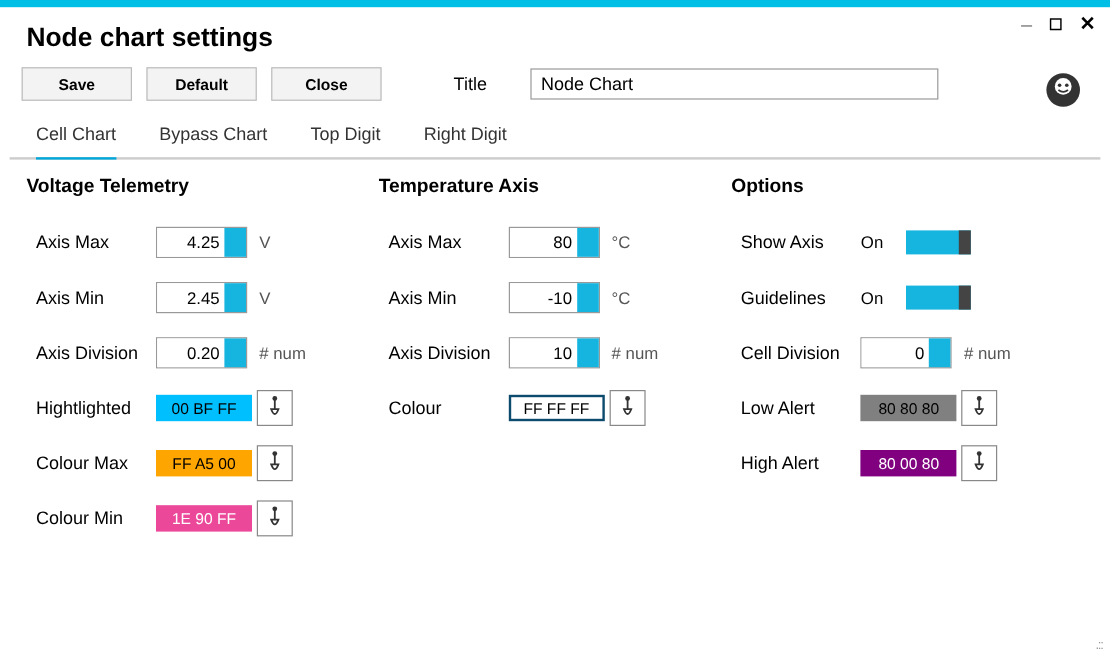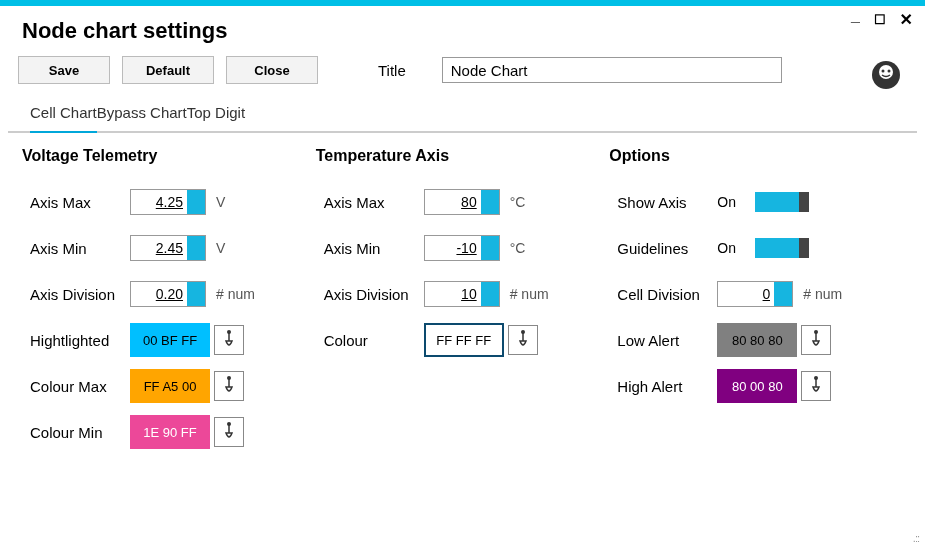--- a/index.html
+++ b/index.html
@@ -7,34 +7,34 @@
     .titlebar { height: 6px; background: #00BFE6; }
     .window-controls { position: absolute; top: 10px; right: 12px; display: flex; gap: 14px; align-items: center; font-size: 16px; }
     .window-controls span { cursor: pointer; font-weight: bold; font-family: Arial; }
     .header-row { padding: 12px 22px 6px 22px; }
     .page-title { font-size: 22px; font-weight: bold; }
     .toolbar-row { display: flex; align-items: center; padding: 6px 18px 10px 18px; gap: 12px; }
     .btn { width: 92px; height: 28px; border: 1px solid #bbb; background: #f3f3f3; font-size: 13px; font-weight: bold; cursor: pointer; }
     .title-label { margin-left: 48px; font-size: 15px; }
     .title-input { margin-left: 24px; width: 340px; height: 26px; border: 1px solid #999; padding: 2px 8px; font-size: 15px; }
     .avatar { position: absolute; right: 22px; top: 58px; }
-    .tabs { display: flex; padding: 6px 22px 0 22px; border-bottom: 2px solid #ccc; margin: 0 8px; }
+    .tabs { display: flex; gap: 36px; padding: 6px 22px 0 22px; border-bottom: 2px solid #ccc; margin: 0 8px; }
     .tab { font-size: 15px; padding: 4px 0 10px 0; cursor: pointer; position: relative; color: #333; }
     .tab.active::after { content: ""; position: absolute; left: 0; right: 0; bottom: -2px; height: 2px; background: #00a7da; }
     .content { display: flex; padding: 14px 22px; }
     .col { flex: 1; }
     .section-title { font-size: 16px; font-weight: bold; margin-bottom: 14px; }
     .field-row { display: flex; align-items: center; height: 46px; }
     .field-label { width: 108px; font-size: 15px; padding-left: 8px; }
-    .num-wrap { display: flex; align-items: center; height: 26px; border: 1px solid #999; text-decoration: underline; }
+    .num-wrap { display: flex; align-items: center; height: 26px; border: 1px solid #999; }
     .num-input { width: 56px; height: 24px; border: none; text-align: right; padding-right: 4px; font-size: 14px; outline: none; }
     .spinner { width: 18px; height: 24px; background: #16B5E0; display: flex; flex-direction: column; cursor: pointer; }
     .unit { margin-left: 10px; font-size: 14px; color: #555; }
     .swatch-row { display: flex; align-items: center; height: 46px; }
-    .swatch { width: 80px; height: 34px; display: flex; align-items: center; justify-content: center; font-size: 13px; font-weight: 500; border: none; }
+    .swatch { width: 80px; height: 22px; display: flex; align-items: center; justify-content: center; font-size: 13px; font-weight: 500; border: none; }
     .picker-btn { width: 30px; height: 30px; border: 1px solid #888; background: #fff; margin-left: 4px; display: flex; align-items: center; justify-content: center; cursor: pointer; }
     .toggle-row { display: flex; align-items: center; height: 46px; }
     .toggle-label { width: 108px; font-size: 15px; padding-left: 8px; }
     .toggle-state { width: 38px; font-size: 14px; }
     .toggle { width: 54px; height: 20px; background: #16B5E0; position: relative; cursor: pointer; }
     .toggle::after { content: ""; position: absolute; right: 0; top: 0; width: 10px; height: 20px; background: #444; }
     .options .field-row .field-label { width: 108px; }
     .resize-grip { position: absolute; right: 6px; bottom: 4px; color: #999; font-size: 11px; letter-spacing: -1px; }
     svg.eyedropper { width: 18px; height: 22px; }
   </style>
@@ -69,20 +69,21 @@
       <path d="M6 14 Q4 17 7 22" stroke="#333" stroke-width="2" fill="none"></path>
       <circle cx="8" cy="23" r="2.5" fill="#333"></circle>
     </svg>
   </div>
 </div>
 
 <div class="tabs">
   <div class="tab active">Cell Chart</div>
   <div class="tab">Bypass Chart</div>
   <div class="tab">Top Digit</div>
+  <div class="tab">Right Digit</div>
 </div>
 
 <div class="content">
 
   <div class="col">
     <div class="section-title">Voltage Telemetry</div>
 
     <div class="field-row">
       <div class="field-label">Axis Max</div>
       <div class="num-wrap">

